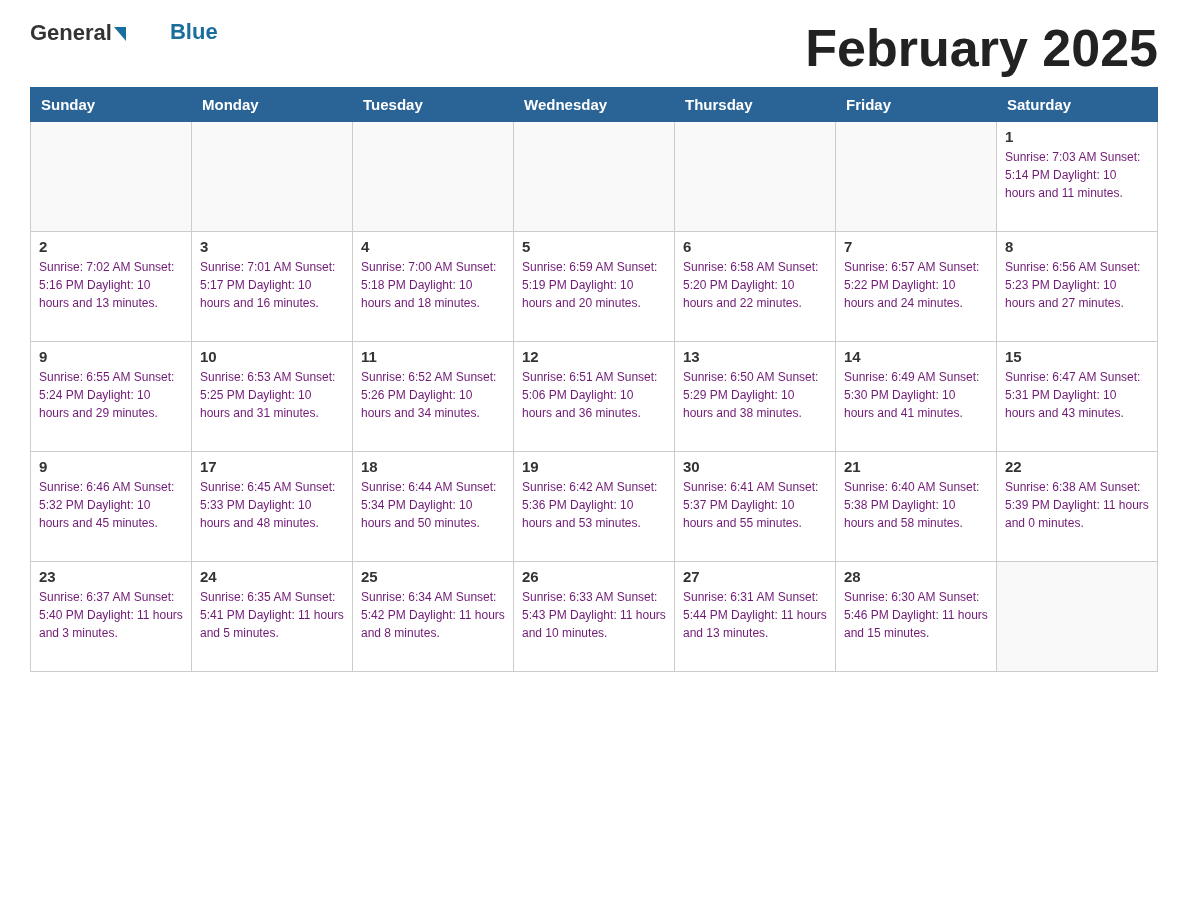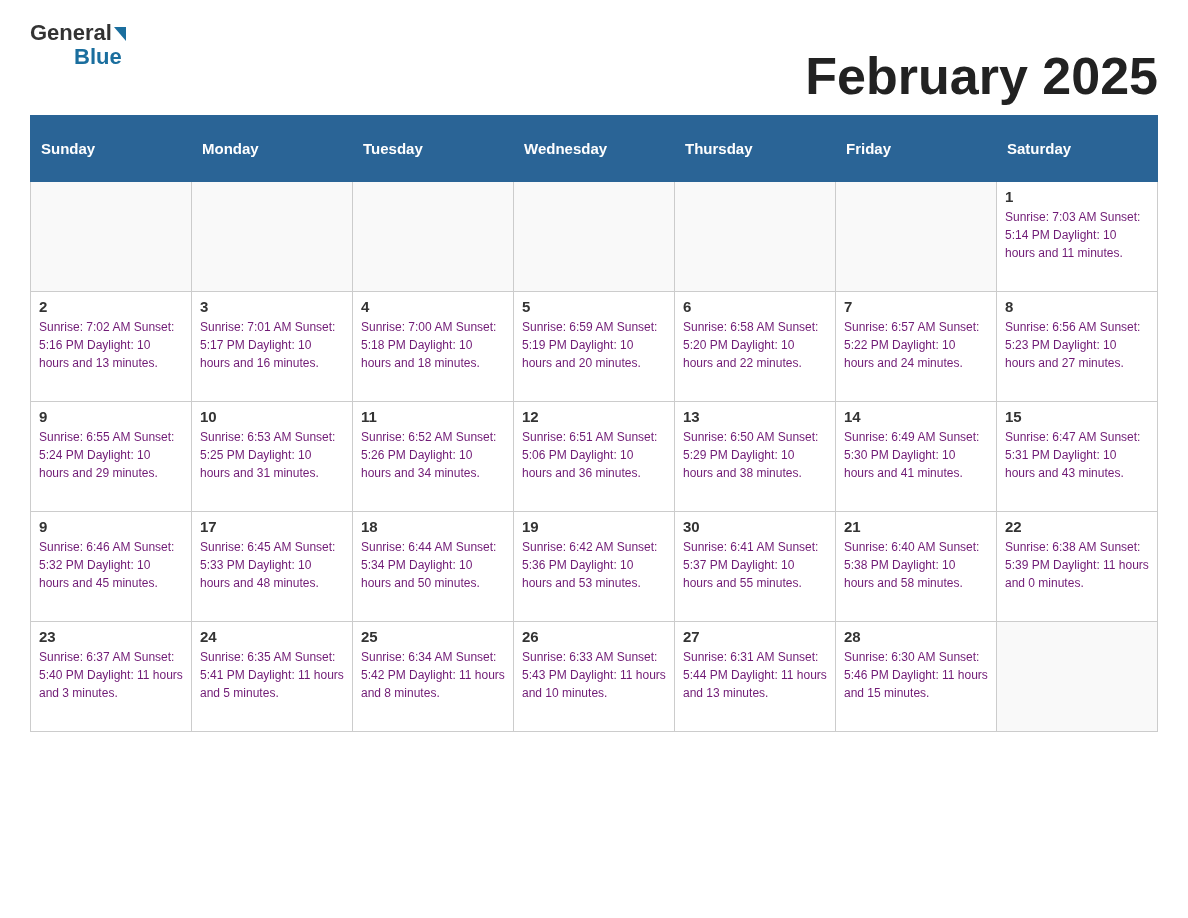--- a/index.html
+++ b/index.html
@@ -11,22 +11,22 @@
       min-height: 918px;
     }
     .header {
       display: flex;
       justify-content: space-between;
       align-items: flex-start;
       margin-bottom: 10px;
     }
     .logo {
       display: flex;
-      flex-direction: column;
-      align-items: flex-start;
+      flex-direction: row;
+      align-items: center;
     }
     .logo-text {
       display: flex;
       align-items: center;
       font-size: 22px;
       font-weight: bold;
       color: #333;
     }
     .logo-general { color: #333; }
     .logo-arrow {
@@ -40,21 +40,20 @@
     }
     .logo-blue {
       color: #1a6e9e;
       font-size: 22px;
       font-weight: bold;
       margin-top: -2px;
       margin-left: 44px;
     }
     .title-block {
       text-align: right;
-      margin-top: 28px;
     }
     .month-title {
       font-size: 52px;
       font-weight: bold;
       color: #222;
       line-height: 1.1;
     }
     .location {
       font-size: 22px;
       color: #444;
@@ -63,21 +62,21 @@
     .calendar {
       width: 100%;
       border-collapse: collapse;
       margin-top: 8px;
     }
     .calendar th {
       background: #2a6496;
       color: #fff;
       font-size: 15px;
       font-weight: bold;
-      padding: 24px 10px;
+      padding: 8px 10px;
       text-align: left;
       border: 1px solid #2a6496;
     }
     .calendar td {
       vertical-align: top;
       border: 1px solid #ccc;
       padding: 6px 8px;
       width: 14.28%;
       font-size: 12.5px;
       color: #333;

